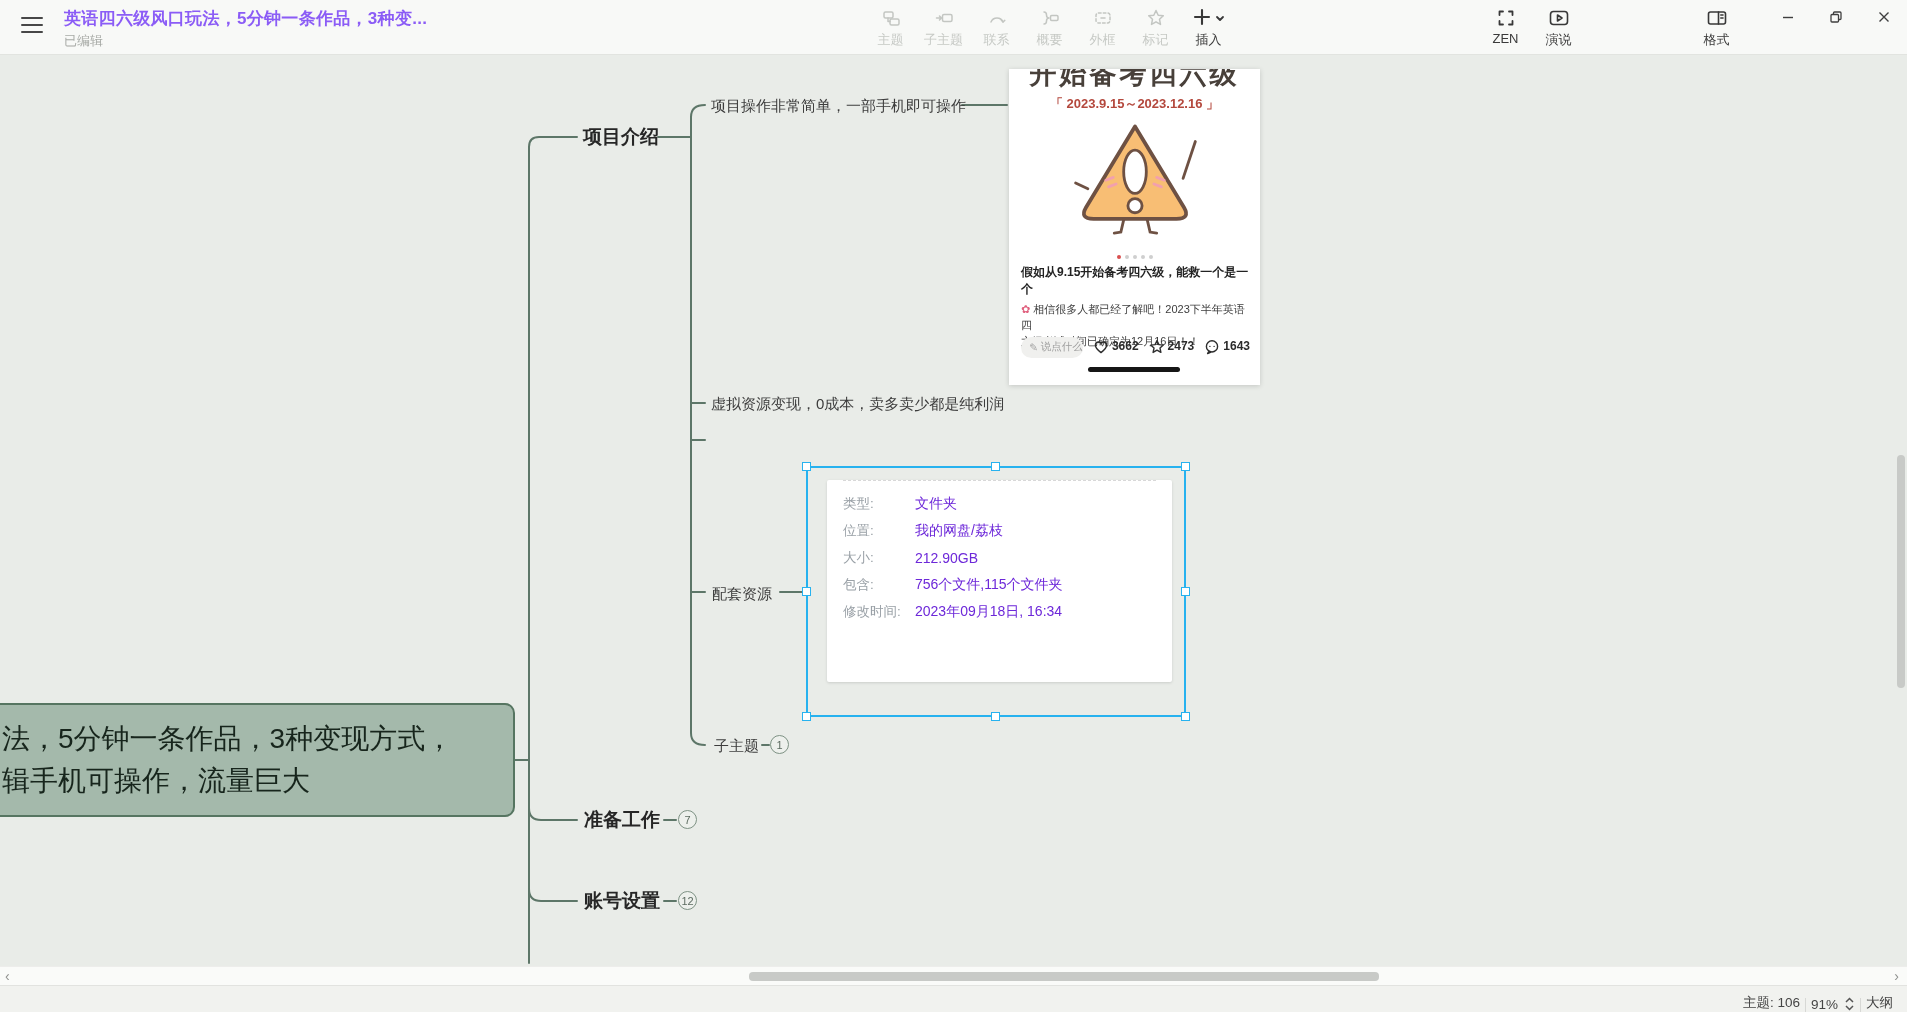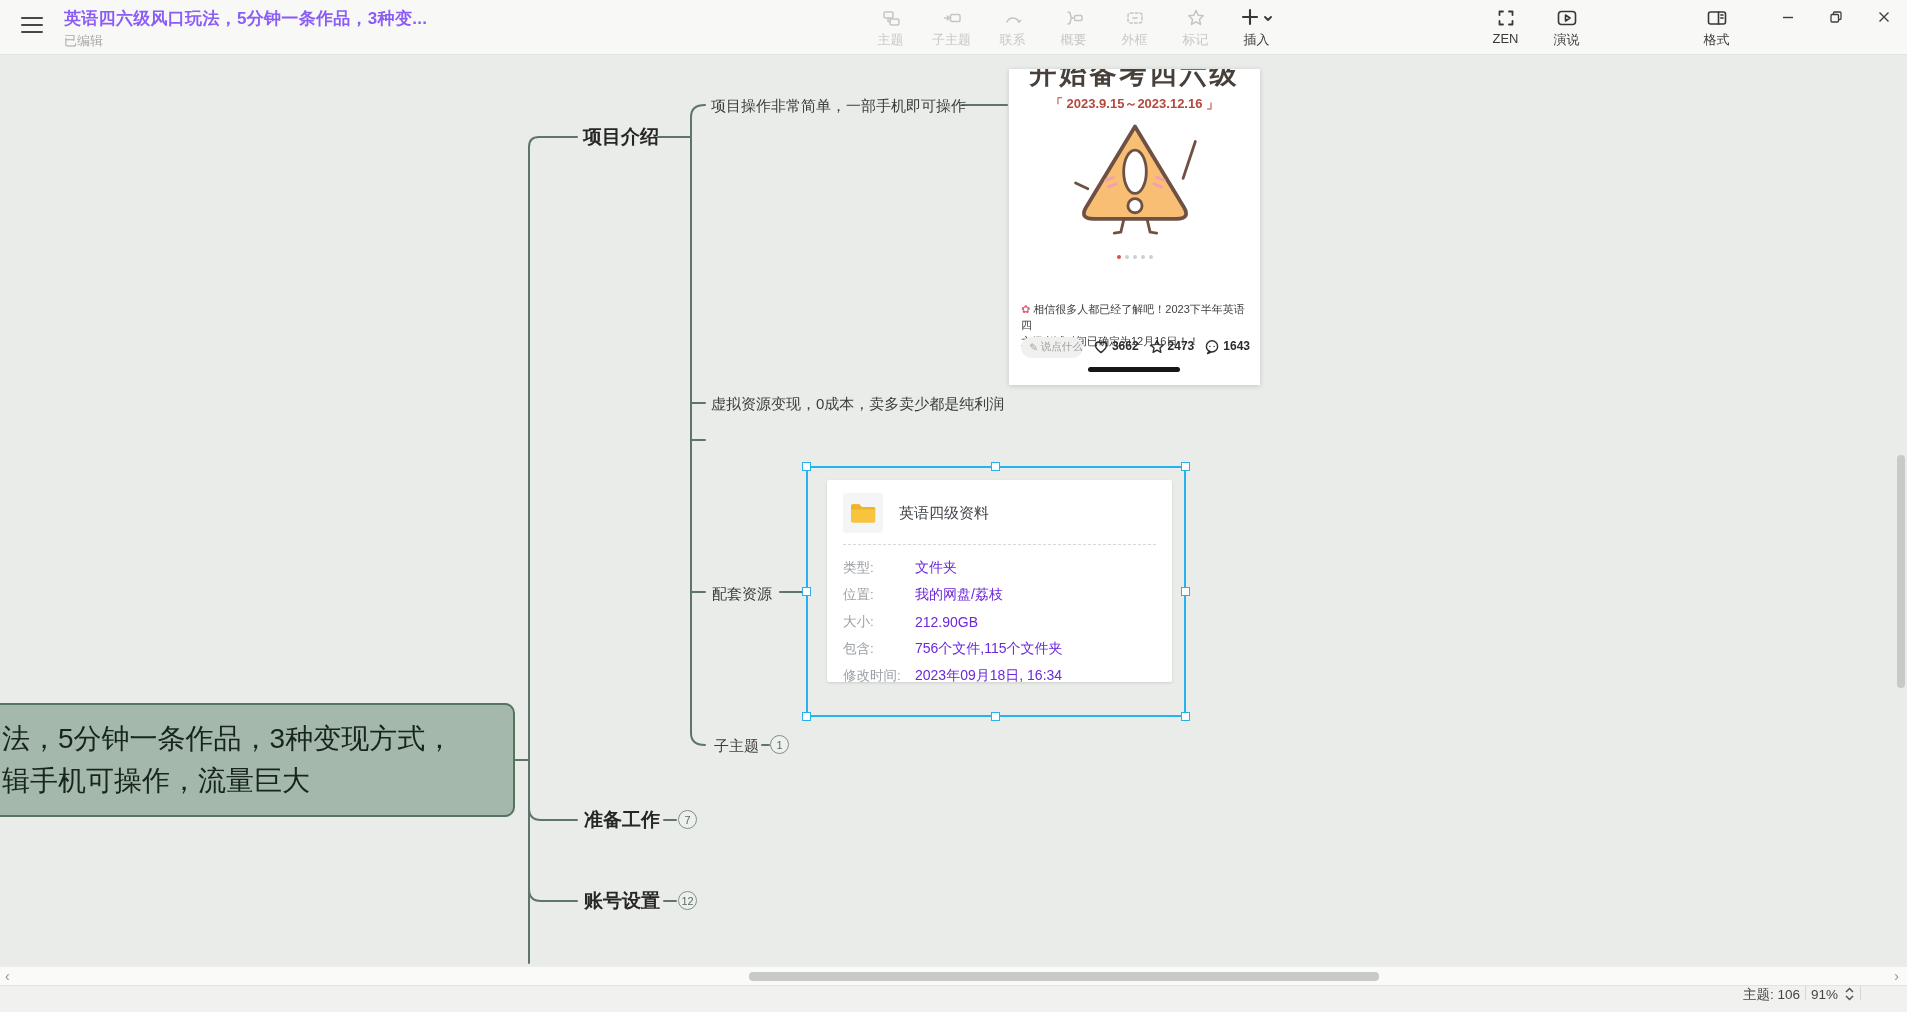--- a/index.html
+++ b/index.html
@@ -13,21 +13,21 @@
 
   
   #toolbar { position:absolute; top:0; left:0; width:1907px; height:55px;
     background:#f8f9f7; border-bottom:1px solid #e2e4e0; z-index:50; }
   #hamburger { position:absolute; left:21px; top:17px; width:22px; height:18px; cursor:pointer; }
   #hamburger span { display:block; height:2.4px; background:#474747; border-radius:2px; margin-bottom:4.6px; }
   #title-block { position:absolute; left:64px; top:7px; }
   #doc-title { font-size:17px; font-weight:bold; color:#8b5cf6; letter-spacing:.3px; }
   #doc-status { font-size:13px; color:#a7aaa6; margin-top:2px; }
 
-  .tb-group { position:absolute; top:6px; display:flex;gap:8px; }
+  .tb-group { position:absolute; top:6px; display:flex; }
   .tb-item { width:53px; text-align:center; cursor:default; }
   .tb-item .ticon { height:24px; display:flex; align-items:center; justify-content:center; }
   .tb-item .tlabel { font-size:13px; color:#c6c9c5; margin-top:1px; }
   .tb-item.enabled .tlabel { color:#3a3a3a; }
   .tb-item.enabled { cursor:pointer; }
   svg.icn { stroke:#c3c6c2; fill:none; stroke-width:1.5; stroke-linecap:round; stroke-linejoin:round; }
   .enabled svg.icn { stroke:#383838; }
 
   .win-btn { position:absolute; top:0; width:44px; height:34px; display:flex;
     align-items:center; justify-content:center; cursor:pointer; }
@@ -98,21 +98,21 @@
     background:#fafbf9; border-top:1px solid #ededeb; z-index:40; }
   #hthumb { position:absolute; left:749px; top:5px; width:630px; height:9px;
     background:#c8cac7; border-radius:4px; cursor:pointer; }
   .harrow { position:absolute; top:1px; font-size:14px; color:#8f918e; cursor:pointer; }
   #vthumb { position:absolute; right:2px; top:455px; width:8px; height:233px;
     background:#c8cac7; border-radius:4px; z-index:40; cursor:pointer; }
 
   
   #statusbar { position:absolute; left:0; top:985px; width:1907px; height:27px;
     background:#f1f2ef; border-top:1px solid #e2e3e0; z-index:45;
-    display:flex; align-items:flex-start; justify-content:flex-end;
+    display:flex; align-items:flex-end; justify-content:flex-end;
     padding-right:14px; gap:5px; font-size:13.5px; color:#454545; }
   .sb-sep { width:1px; height:14px; background:#d7d8d5; }
   #zoom-group { display:flex; align-items:center; gap:6px; cursor:pointer; }
   #outline-btn { cursor:pointer;margin-top:32px; }
 </style>
 </head>
 <body>
 
 <div id="stage">
 
@@ -176,20 +176,24 @@
     </svg>
 
     <div id="poster-dots">
       <i class="on"></i>
         <i></i>
         <i></i>
         <i></i>
         <i></i>
     </div>
 
+    <div id="poster-title">
+      <div>假如从9.15开始备考四六级，能救一个是一</div>
+      <div>个</div>
+    </div>
 
     <div id="poster-body">
       <div><span class="flower">✿</span>
         <span>相信很多人都已经了解吧！2023下半年英语四</span></div>
       <div>六级考试时间已确定为12月16日！！</div>
     </div>
 
     <div id="poster-actions">
       <div id="comment-pill">
         <span>✎</span>&nbsp;<span>说点什么...</span>
@@ -223,29 +227,20 @@
     <div class="handle" style="left:-6px; top:-6px;"></div>
     <div class="handle" style="left:183px; top:-6px;"></div>
     <div class="handle" style="right:-6px; top:-6px;"></div>
     <div class="handle" style="left:-6px; top:119px;"></div>
     <div class="handle" style="right:-6px; top:119px;"></div>
     <div class="handle" style="left:-6px; bottom:-6px;"></div>
     <div class="handle" style="left:183px; bottom:-6px;"></div>
     <div class="handle" style="right:-6px; bottom:-6px;"></div>
 
     <div id="file-card">
-      <div id="file-head">
-        <div id="folder-thumb">
-          <svg width="28" height="23" viewBox="0 0 28 23">
-            <path d="M2 4 Q2 2.2 3.8 2.2 L10.2 2.2 L12.8 5 L24.5 5 Q26.3 5 26.3 6.8 L26.3 19 Q26.3 20.8 24.5 20.8 L3.8 20.8 Q2 20.8 2 19 Z" fill="#f6c43e"></path>
-            <path d="M2 7.5 L26.3 7.5 L26.3 6.8 Q26.3 5 24.5 5 L12.8 5 L10.2 2.2 L3.8 2.2 Q2 2.2 2 4 Z" fill="#f0b32c"></path>
-          </svg>
-        </div>
-        <div id="file-name">英语四级资料</div>
-      </div>
       <div id="file-divider"></div>
       <div id="file-rows">
         <div class="frow">
           <span class="flabel">类型:</span>
           <span class="fvalue">文件夹</span>
         </div>
         <div class="frow">
           <span class="flabel">位置:</span>
           <span class="fvalue">我的网盘/荔枝</span>
         </div>

